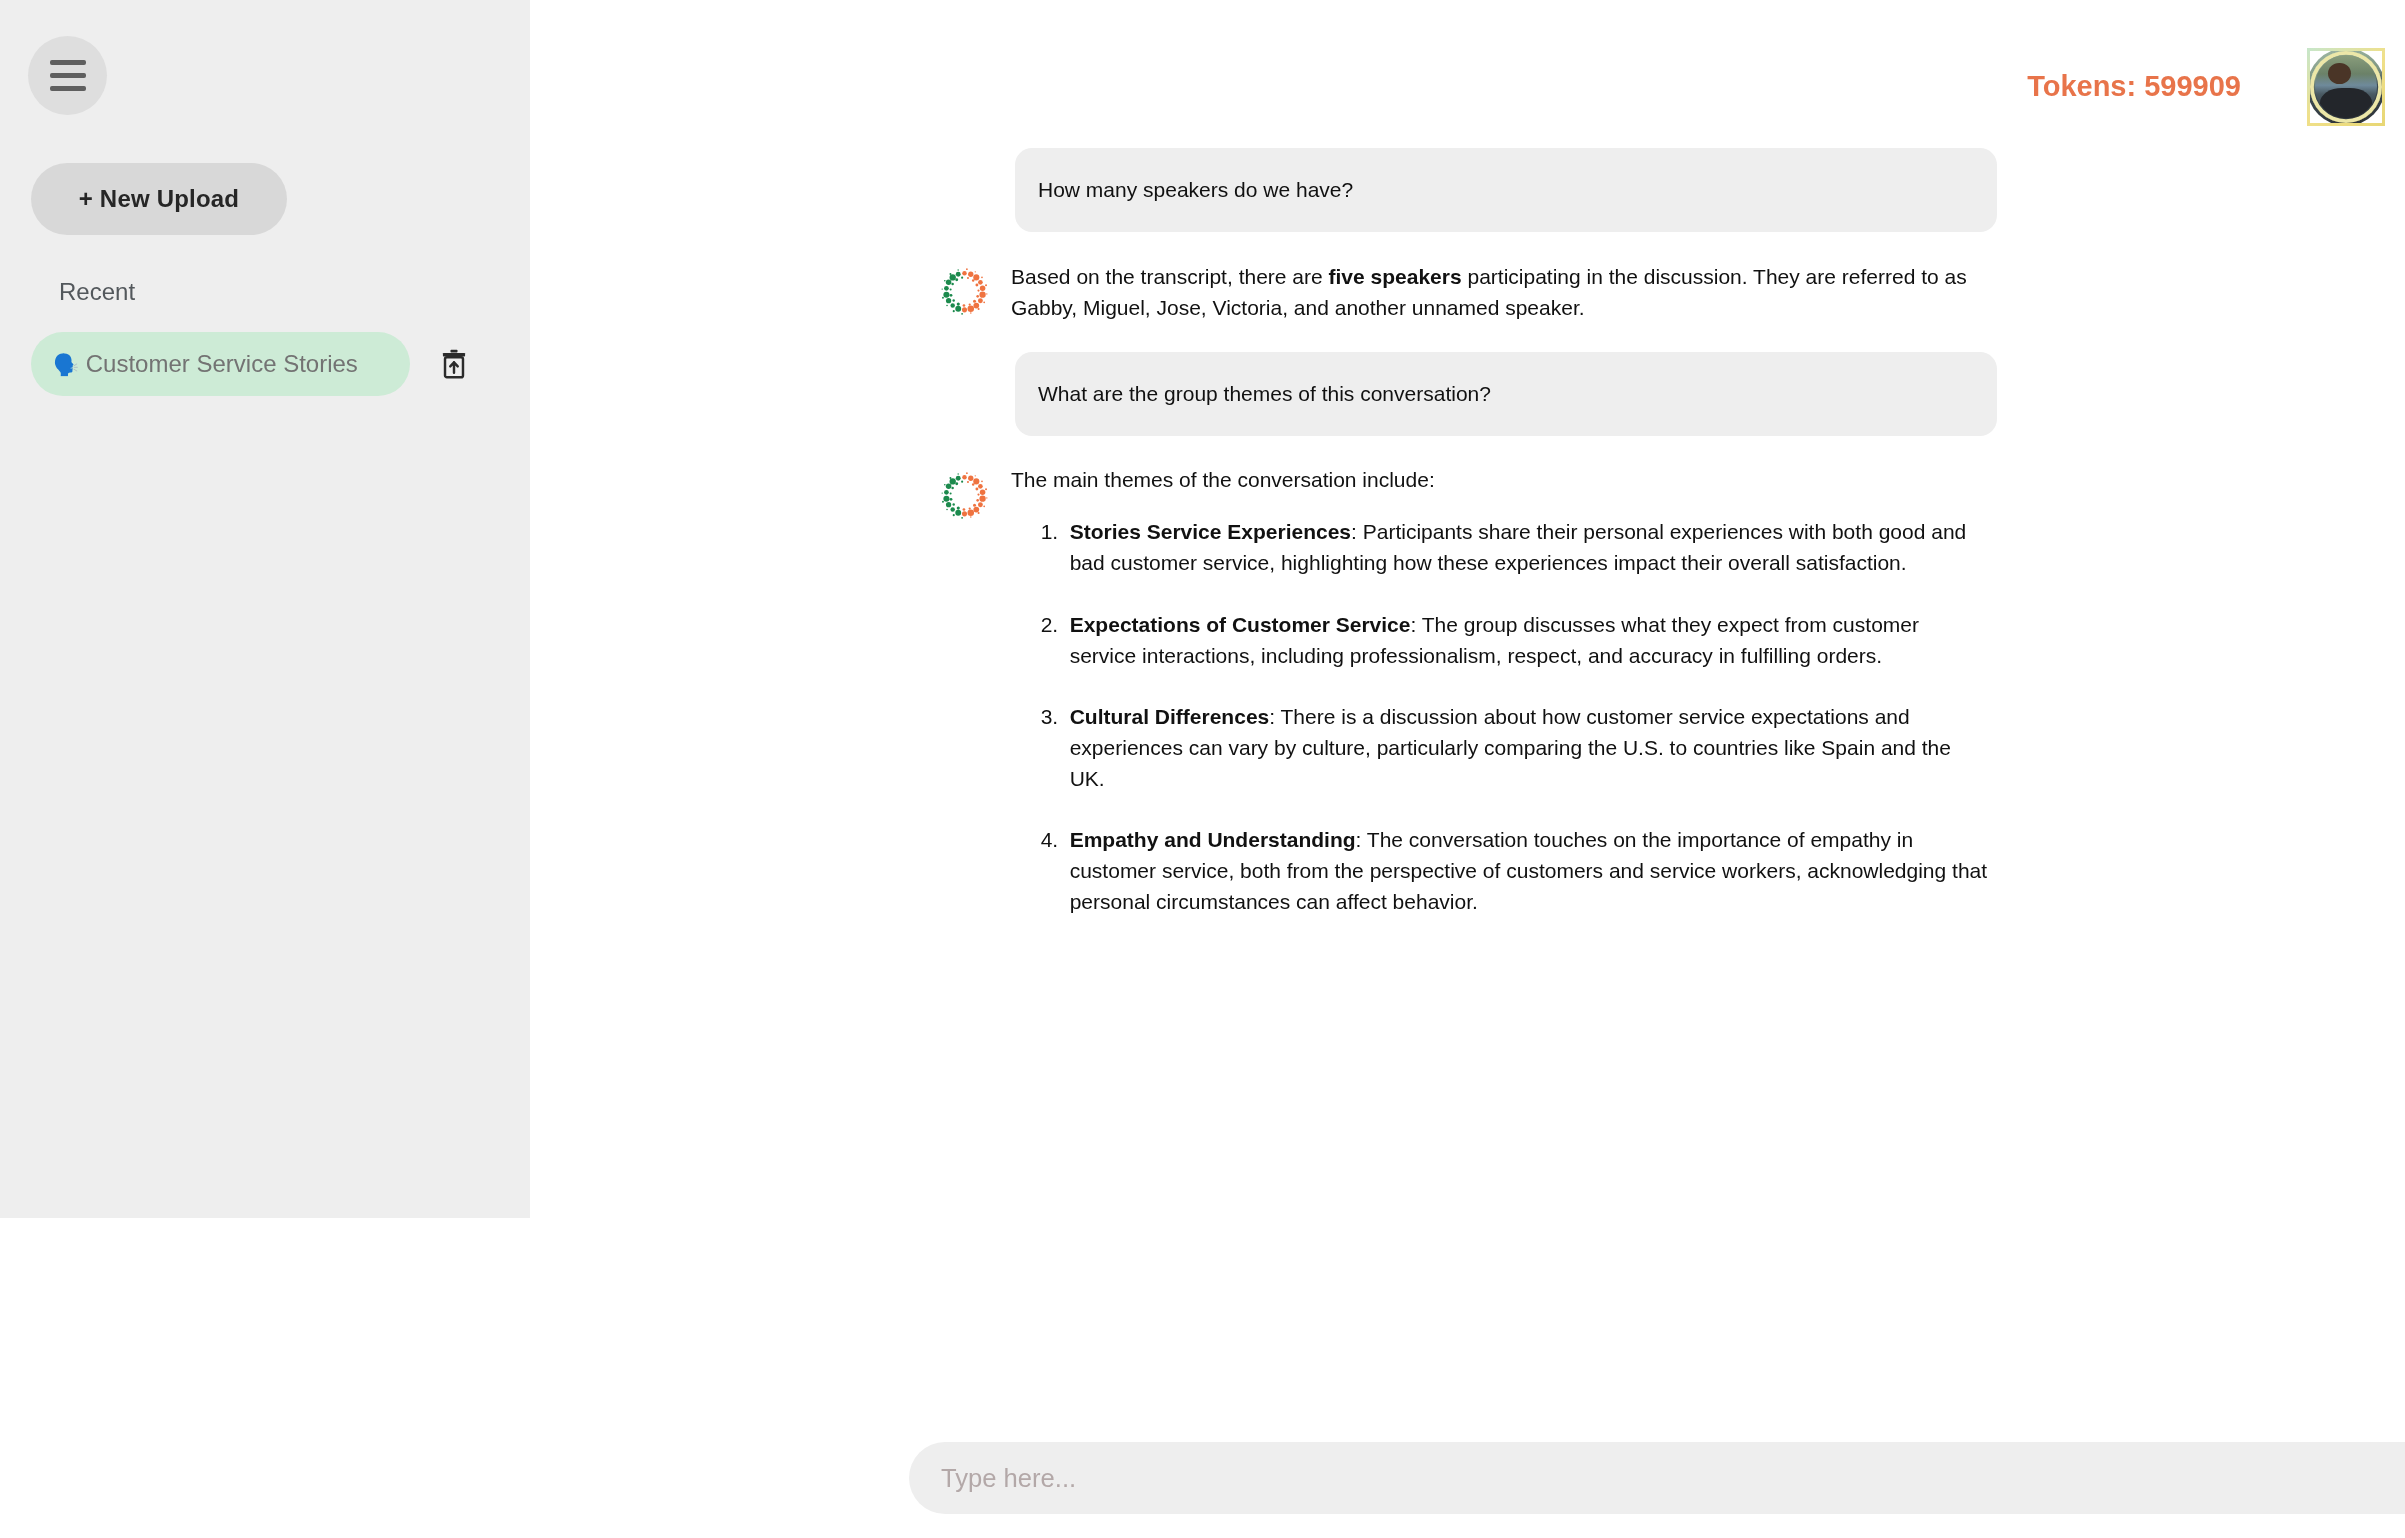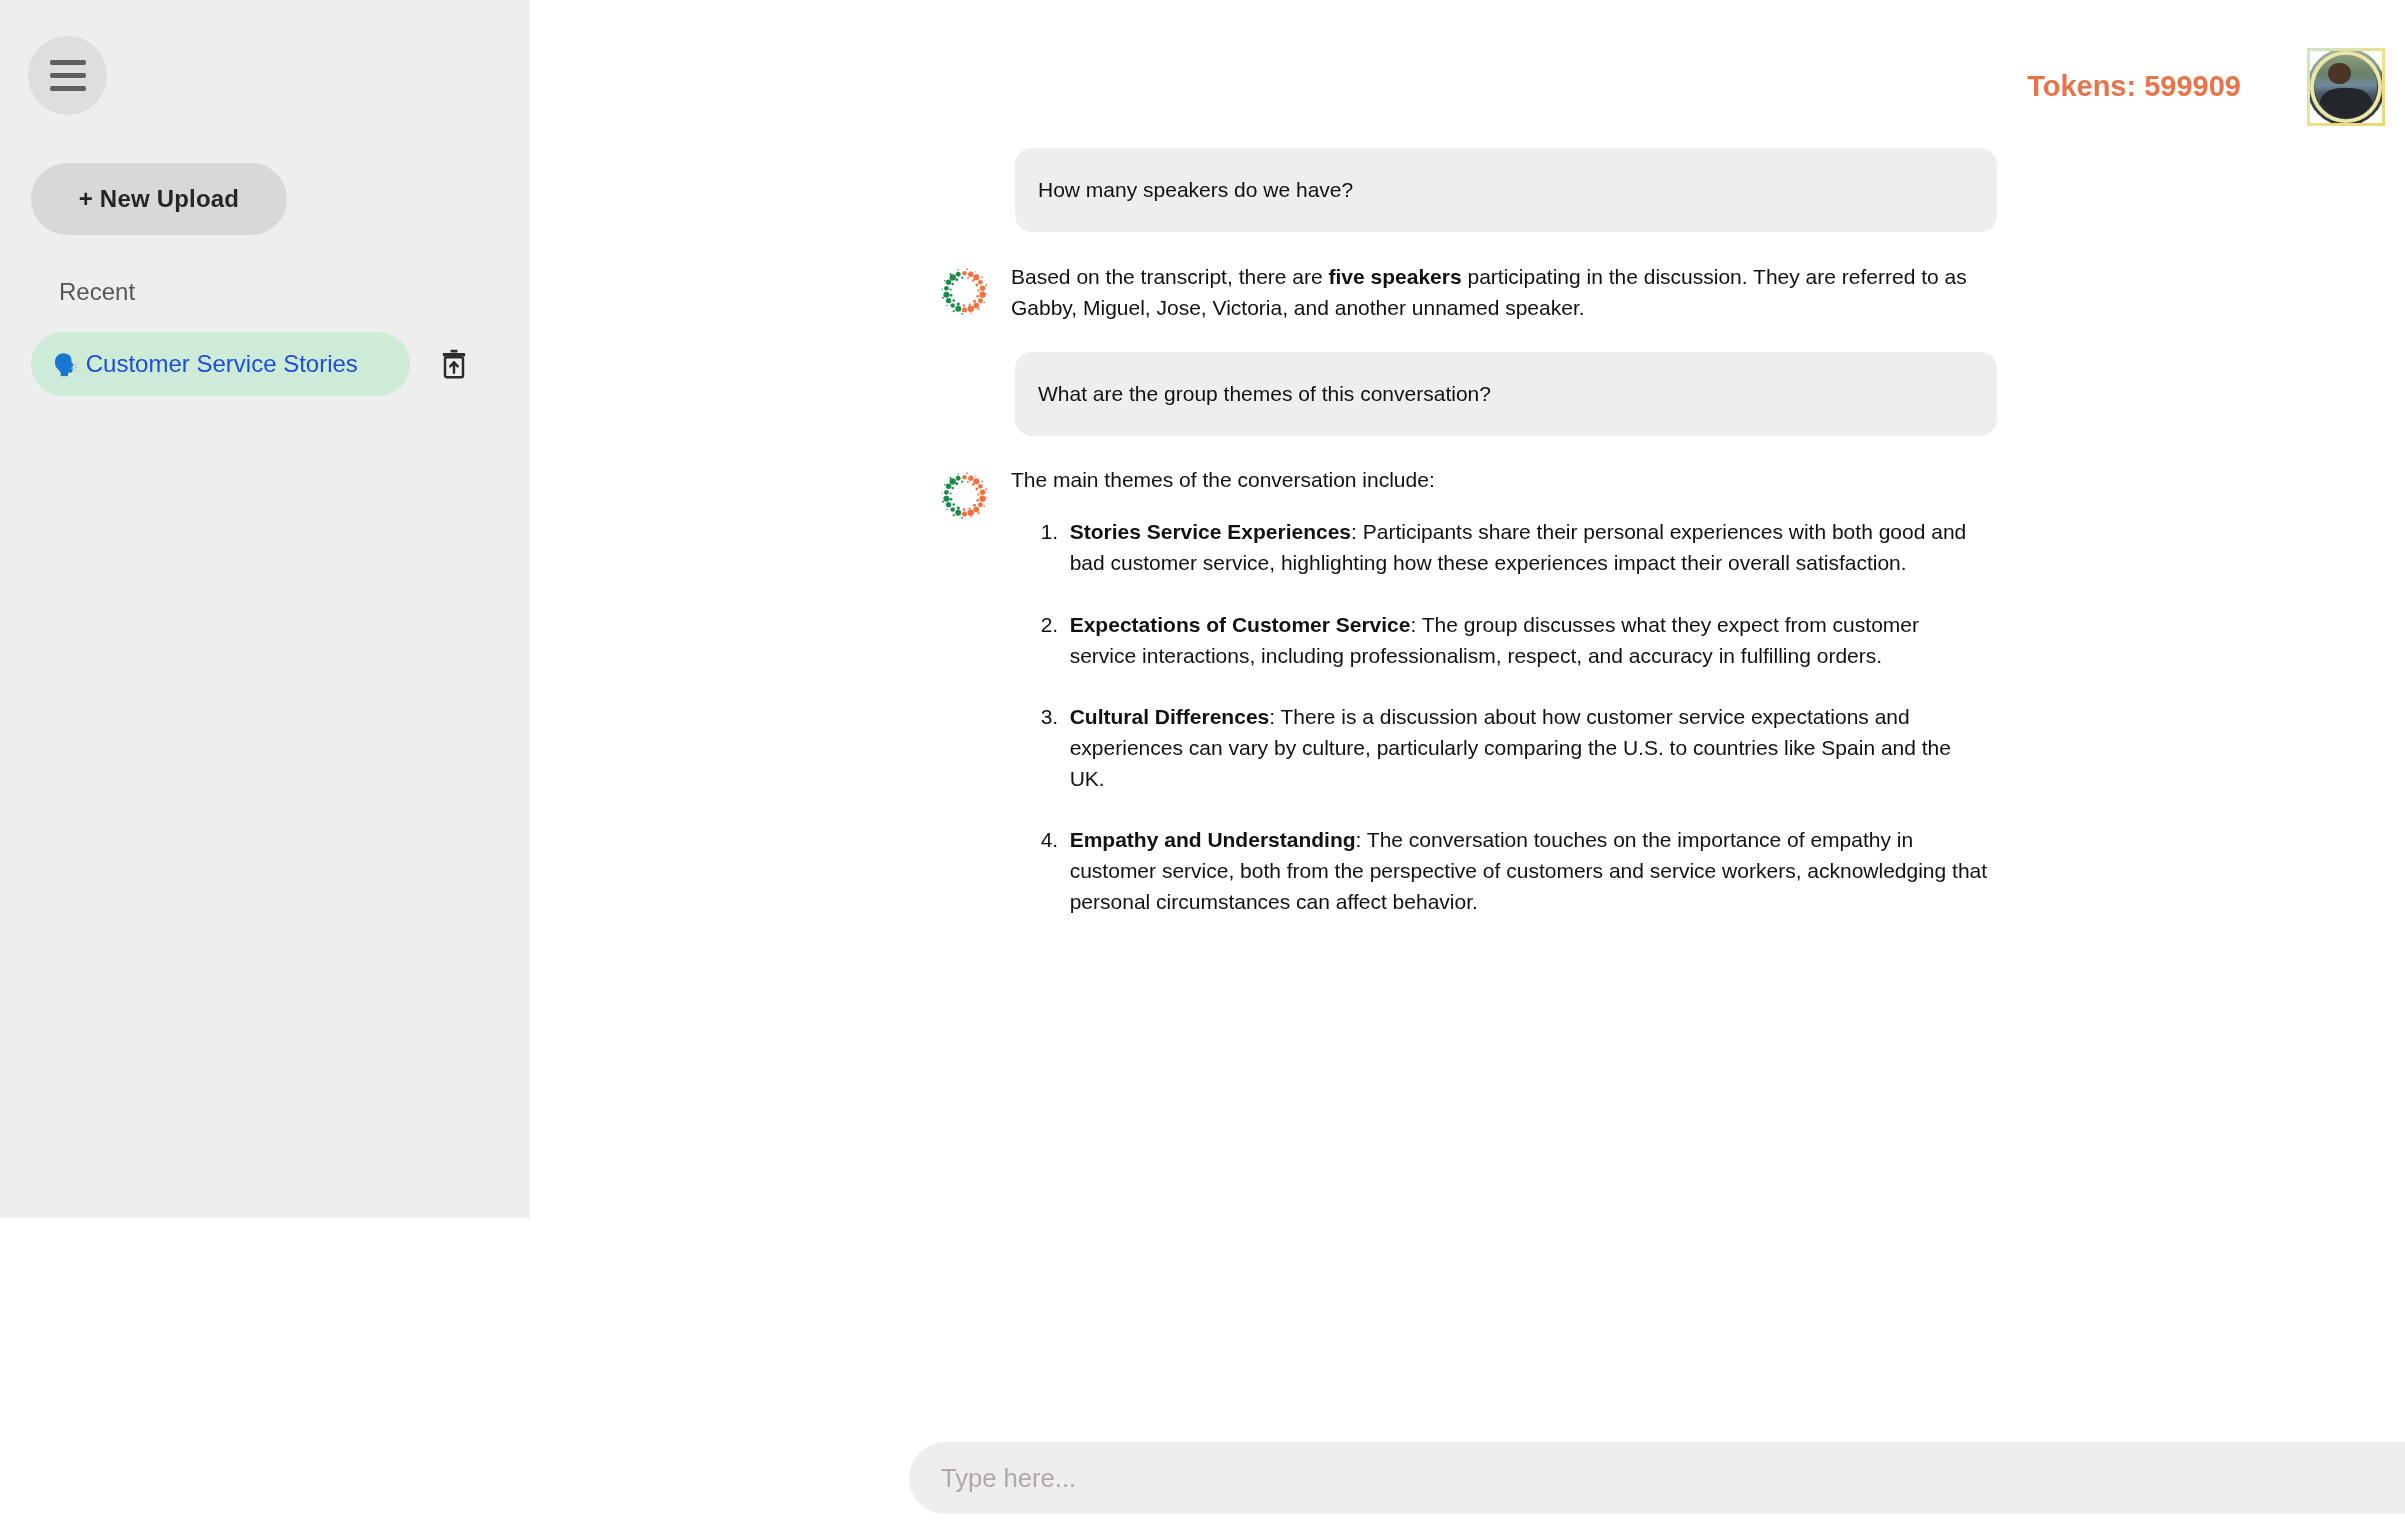--- a/index.html
+++ b/index.html
@@ -106,21 +106,21 @@
     cursor: pointer;
     gap: 6.6px;
   }
   .recent-pill .speaker-emoji {
     font-size: 21px;
     line-height: 1;
     color: #4a6a93;
   }
   .recent-pill .recent-title {
     font-size: 24px;
-    color: #1d4ed8;
+    color: #737373;
     font-family: "Liberation Sans", sans-serif;
     white-space: nowrap;
   }
   .trash-btn {
     margin-left: 24.6px;
     width: 38px;
     height: 42px;
     background: none;
     border: none;
     cursor: pointer;

